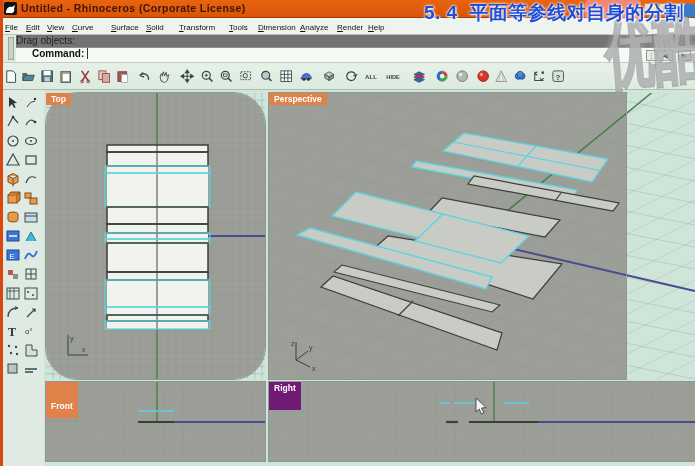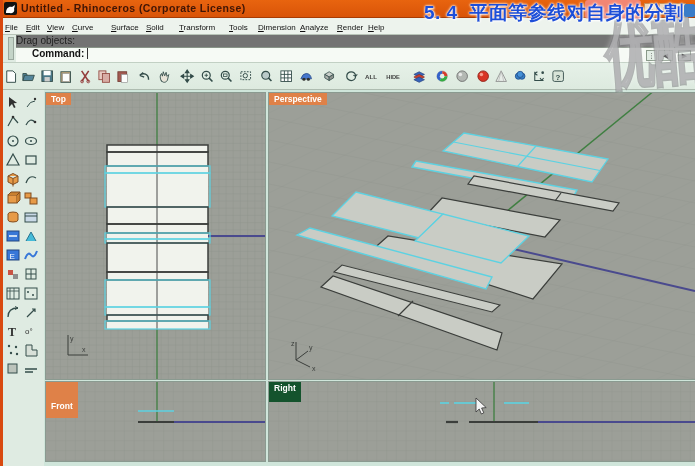--- a/index.html
+++ b/index.html
@@ -275,21 +275,21 @@
       </g>
       <g transform="translate(6,272)">
         <rect x="2" y="2" width="9" height="9" fill="#B8C0B8" stroke="#26403E"></rect>
       </g>
       <g transform="translate(24,272)">
         <path d="M1 7 h12 M1 10 h8" stroke="#26403E" stroke-width="1.4"></path>
       </g>
     </svg>
 </div>
 
-<div class="abs" style="left:46px;top:93px;width:219px;height:286px;background:#9C9F98;outline:1px solid #8A9A90;">
+<div class="abs" style="left:46px;top:93px;width:219px;height:286px;background:#9C9F98;outline:1px solid #8A9A90;border-radius:32px;">
   <svg width="219" height="286">
       <line x1="7.2" y1="0" x2="7.2" y2="286" stroke="#8F938C" stroke-width="1" opacity="0.38"></line>
       <line x1="14.4" y1="0" x2="14.4" y2="286" stroke="#8F938C" stroke-width="1" opacity="0.38"></line>
       <line x1="21.6" y1="0" x2="21.6" y2="286" stroke="#8F938C" stroke-width="1" opacity="0.38"></line>
       <line x1="28.8" y1="0" x2="28.8" y2="286" stroke="#8F938C" stroke-width="1" opacity="0.38"></line>
       <line x1="36.0" y1="0" x2="36.0" y2="286" stroke="#8F938C" stroke-width="1" opacity="0.38"></line>
       <line x1="43.2" y1="0" x2="43.2" y2="286" stroke="#8F938C" stroke-width="1" opacity="0.38"></line>
       <line x1="50.400000000000006" y1="0" x2="50.400000000000006" y2="286" stroke="#8F938C" stroke-width="1" opacity="0.38"></line>
       <line x1="57.60000000000001" y1="0" x2="57.60000000000001" y2="286" stroke="#8F938C" stroke-width="1" opacity="0.38"></line>
       <line x1="64.80000000000001" y1="0" x2="64.80000000000001" y2="286" stroke="#8F938C" stroke-width="1" opacity="0.38"></line>
@@ -372,21 +372,21 @@
       <rect x="61" y="222" width="101" height="6" fill="none" stroke="#3B3E3B" stroke-width="1.5"></rect>
       <rect x="59" y="228" width="105" height="8" fill="none" stroke="#5CD2E2" stroke-width="1.2"></rect>
       <line x1="22" y1="262" x2="22" y2="242" stroke="#3B3E3B" stroke-width="1.0"></line>
       <line x1="22" y1="262" x2="42" y2="262" stroke="#3B3E3B" stroke-width="1.0"></line>
       <text x="24" y="248" font-size="7" fill="#3B3E3B">y</text>
       <text x="36" y="259" font-size="7" fill="#3B3E3B">x</text>
     </svg>
   <div class="abs" style="left:0;top:0;background:#DF8148;color:#fff;font-size:8.5px;font-weight:bold;padding:0 5px;line-height:12px;height:12px;">Top</div>
 </div>
 
-<div class="abs" style="left:269px;top:93px;width:426px;height:286px;background:#9C9F98;outline:1px solid #8A9A90;">
+<div class="abs" style="left:269px;top:93px;width:357px;height:286px;background:#9C9F98;outline:1px solid #8A9A90;">
   <svg width="426" height="286">
       <line x1="0" y1="-85" x2="426" y2="0" stroke="#8F938C" stroke-width="1" opacity="0.30"></line>
       <line x1="0" y1="-63" x2="426" y2="22" stroke="#8F938C" stroke-width="1" opacity="0.30"></line>
       <line x1="0" y1="-41" x2="426" y2="44" stroke="#8F938C" stroke-width="1" opacity="0.30"></line>
       <line x1="0" y1="-19" x2="426" y2="66" stroke="#8F938C" stroke-width="1" opacity="0.30"></line>
       <line x1="0" y1="3" x2="426" y2="88" stroke="#8F938C" stroke-width="1" opacity="0.30"></line>
       <line x1="0" y1="25" x2="426" y2="110" stroke="#8F938C" stroke-width="1" opacity="0.30"></line>
       <line x1="0" y1="47" x2="426" y2="132" stroke="#8F938C" stroke-width="1" opacity="0.30"></line>
       <line x1="0" y1="69" x2="426" y2="154" stroke="#8F938C" stroke-width="1" opacity="0.30"></line>
       <line x1="0" y1="91" x2="426" y2="176" stroke="#8F938C" stroke-width="1" opacity="0.30"></line>
@@ -550,19 +550,19 @@
       <line x1="0" y1="78.39999999999999" x2="426" y2="78.39999999999999" stroke="#8F938C" stroke-width="1" opacity="0.3"></line>
       <line x1="225" y1="0" x2="225" y2="40" stroke="#3F7F41" stroke-width="1.3"></line>
       <line x1="171" y1="21" x2="180" y2="21" stroke="#5CD2E2" stroke-width="1.6"></line>
       <line x1="185" y1="21" x2="208" y2="21" stroke="#5CD2E2" stroke-width="1.6"></line>
       <line x1="235" y1="21" x2="260" y2="21" stroke="#5CD2E2" stroke-width="1.6"></line>
       <line x1="177" y1="40" x2="189" y2="40" stroke="#3B3E3B" stroke-width="2.2"></line>
       <line x1="200" y1="40" x2="269" y2="40" stroke="#3B3E3B" stroke-width="2.2"></line>
       <line x1="269" y1="40" x2="426" y2="40" stroke="#4A4A8E" stroke-width="2.2"></line>
       <path d="M 207 16 l 0 14 l 3.2 -3 l 2.2 5 l 2.4 -1.1 l -2.2 -4.9 l 4.6 -0.4 z" fill="#F4F4F4" stroke="#333" stroke-width="0.8"></path>
     </svg>
-  <div class="abs" style="left:0;top:0;background:#14532d;color:#fff;font-size:8.5px;font-weight:bold;padding:0 5px;line-height:12px;height:20px;">Right</div>
+  <div class="abs" style="left:0;top:0;background:#701a75;color:#fff;font-size:8.5px;font-weight:bold;padding:0 5px;line-height:12px;height:28px;">Right</div>
 </div>
 
 <div class="abs" style="left:602px;top:9px;z-index:50;font-size:48px;font-weight:bold;color:rgba(255,255,255,0.68);-webkit-text-stroke:2px rgba(115,115,120,0.50);transform:rotate(-5deg) scale(1,1.5);transform-origin:left top;letter-spacing:0px;white-space:nowrap;font-family:'Liberation Sans',sans-serif;text-shadow:0 0 5px rgba(255,255,255,0.5);">优酷</div>
 <div class="abs" style="left:585px;top:0;width:56px;height:19px;background:rgba(248,150,160,0.70);z-index:54;border-radius:3px;"></div>
 
 <div class="abs" style="left:0;top:0;width:3px;height:466px;background:#D9490F;z-index:70;"></div>
 
 </body></html>

